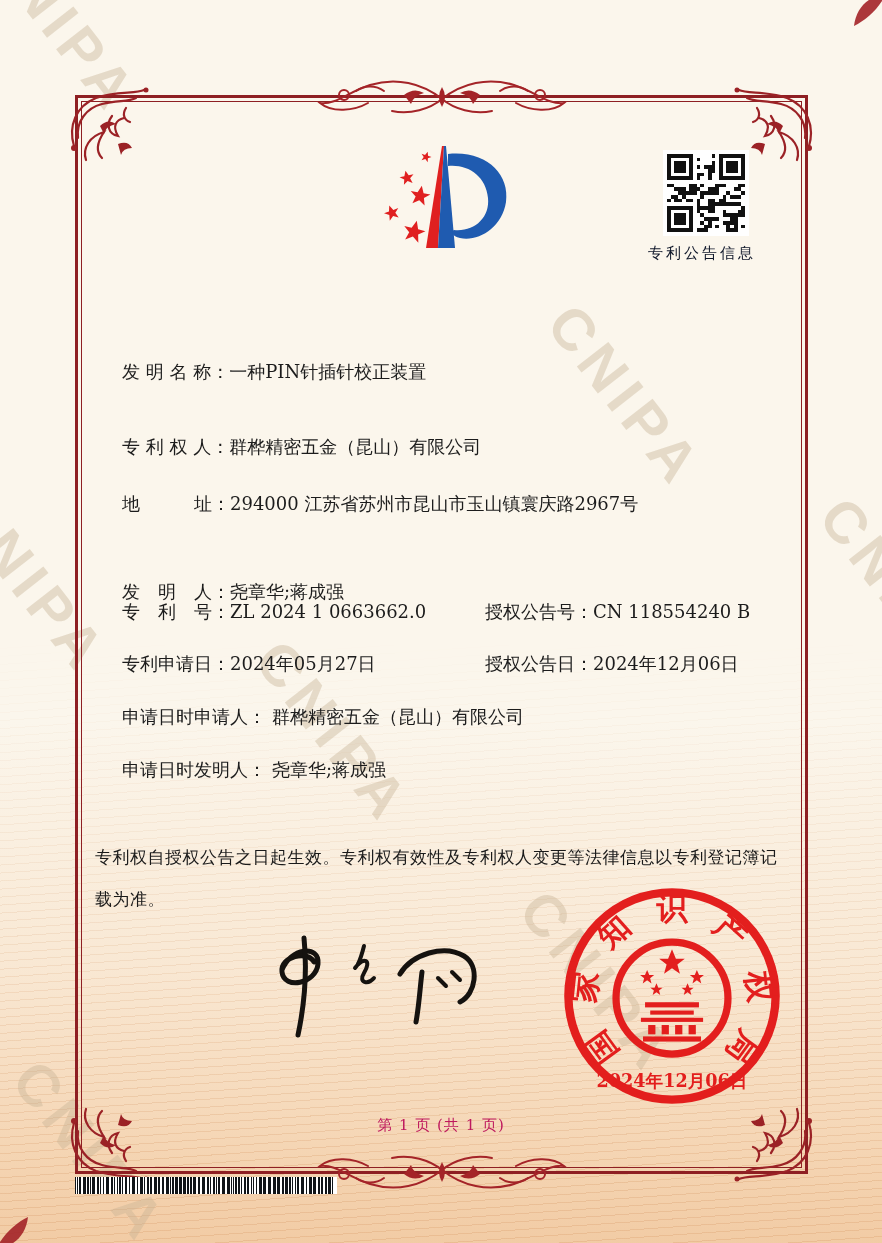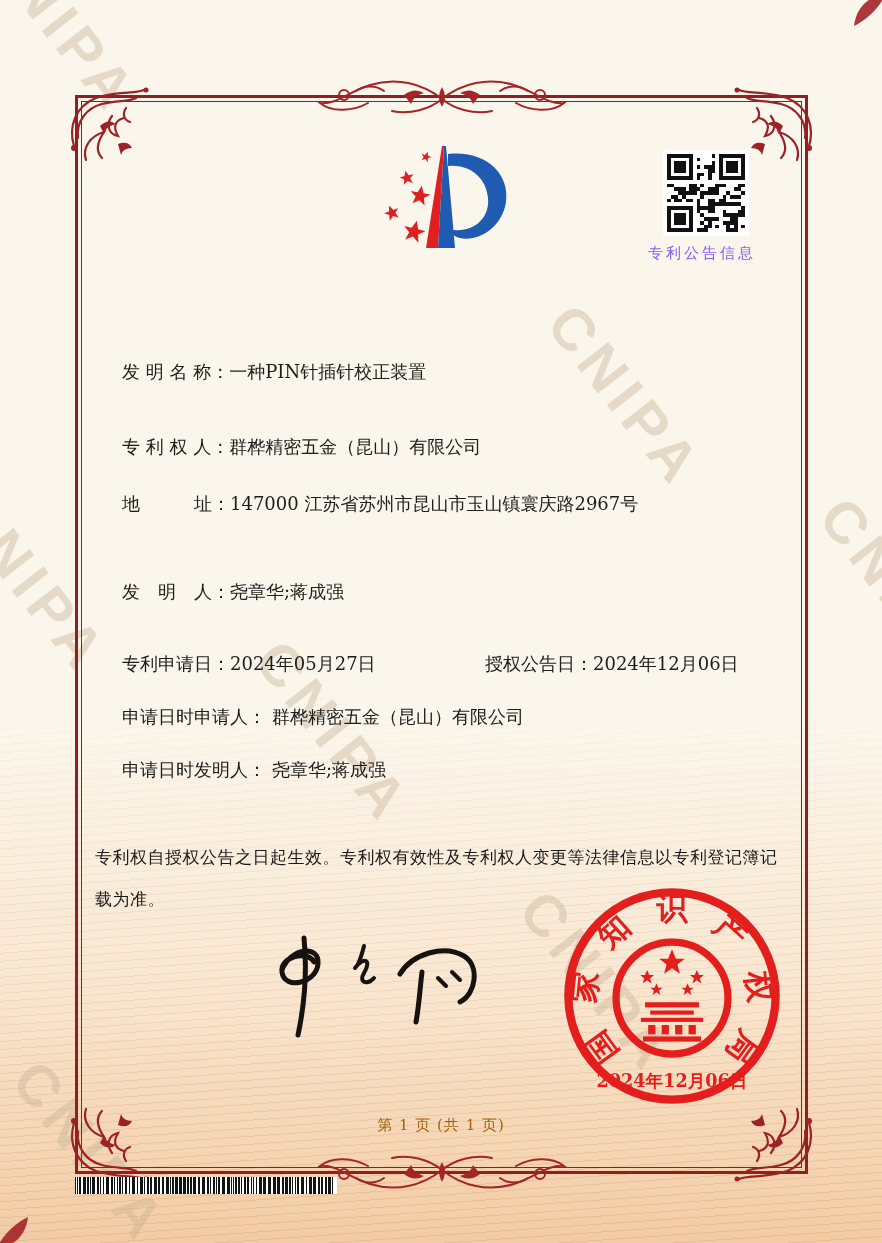--- a/index.html
+++ b/index.html
@@ -28,36 +28,36 @@
   .c-br{right:-12px;bottom:-12px;transform:scale(-1,-1);}
   .mid{position:absolute;left:50%;width:300px;height:64px;transform:translateX(-50%);}
   .m-top{top:-33px;}
   .m-bot{bottom:-33px;transform:translateX(-50%) scaleY(-1);}
   .edgecurl{position:absolute;width:70px;height:70px;opacity:.9;}
   
   .cert-no{position:absolute;left:120px;top:144px;font-size:18px;letter-spacing:3px;color:#242424;}
   .logo{position:absolute;left:362px;top:140px;}
   .qr{position:absolute;left:663px;top:150px;width:86px;height:86px;background:#fff;}
   .qr svg{position:absolute;left:4px;top:4px;}
-  .qr-caption{position:absolute;left:648px;top:244px;font-size:15px;letter-spacing:3px;color:#8b5cf6;}
+  .qr-caption{position:absolute;left:648px;top:244px;font-size:15px;letter-spacing:3px;color:#0f172a;}
   .title{position:absolute;left:0;top:256px;width:100%;text-align:center;font-size:42px;font-weight:bold;
     letter-spacing:17px;padding-left:17px;box-sizing:border-box;color:#101010;}
   
   .row{position:absolute;left:122px;font-size:18px;white-space:nowrap;color:#1c1c1c;}
   .row .pair2{position:absolute;left:363px;top:0;white-space:nowrap;}
   
   .statement{position:absolute;left:95px;top:836px;width:692px;font-size:17px;line-height:42px;color:#1a1a1a;}
   .statement .l1{text-indent:2.6em;letter-spacing:1px;}
   .statement .l2{letter-spacing:.5px;}
   
   .signer{position:absolute;left:128px;top:970px;font-family:"Liberation Sans","DejaVu Sans",sans-serif;
     font-size:21px;line-height:38px;color:#111;}
   .signature{position:absolute;left:252px;top:930px;}
   .seal{position:absolute;left:558px;top:882px;}
-  .footer{position:absolute;left:0;top:1116px;width:100%;text-align:center;font-size:15px;color:#a16207;letter-spacing:1px;}
+  .footer{position:absolute;left:0;top:1116px;width:100%;text-align:center;font-size:15px;color:#be185d;letter-spacing:1px;}
   .barcode{position:absolute;left:75px;top:1177px;width:262px;height:17px;background:#fff;font-size:0;white-space:nowrap;}
   .barcode span{display:inline-block;height:17px;vertical-align:top;}
   .bar{background:#101418;}
   .gap{background:#fff;}
 </style>
 </head>
 <body>
 
 <div class="page">
 
@@ -337,24 +337,30 @@
   <div class="qr-caption">专利公告信息</div>
 
 
   <div class="row" style="top:435px;">
     <span>专 利 权 人：</span><span>群桦精密五金（昆山）有限公司</span>
   </div>
   <div class="row" style="top:360px;">
     <span>发 明 名 称：</span><span>一种PIN针插针校正装置</span>
   </div>
   <div class="row" style="top:492px;">
-    <span>地　　　址：</span><span>147000 江苏省苏州市昆山市玉山镇寰庆路2967号</span>
+    <span>地　　　址：</span><span>294000 江苏省苏州市昆山市玉山镇寰庆路2967号</span>
   </div>
   <div class="row" style="top:580px;">
     <span>发　明　人：</span><span>尧章华;蒋成强</span>
+  </div>
+  <div class="row" style="top:600px;">
+    <span>专　利　号：</span><span>ZL 2024 1 0663662.0</span>
+    <span class="pair2">
+      <span>授权公告号：</span><span>CN 118554240 B</span>
+    </span>
   </div>
   <div class="row" style="top:652px;">
     <span>专利申请日：</span><span>2024年05月27日</span>
     <span class="pair2">
       <span>授权公告日：</span><span>2024年12月06日</span>
     </span>
   </div>
   <div class="row" style="top:705px;">
     <span>申请日时申请人：</span><span style="margin-left:6px;">群桦精密五金（昆山）有限公司</span>
   </div>

